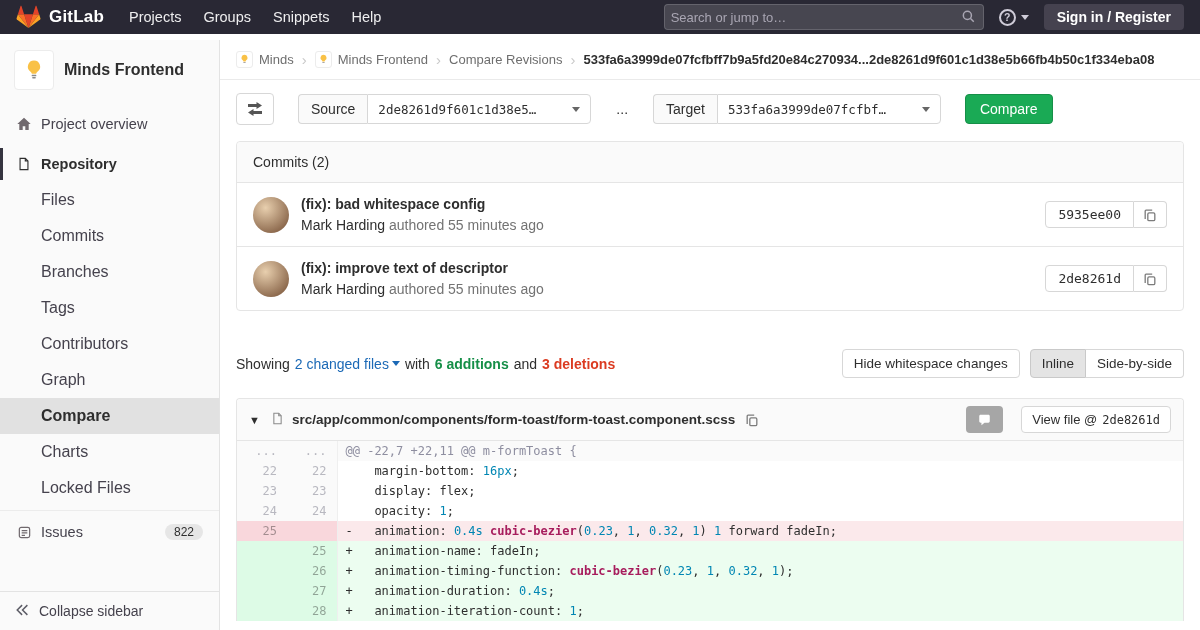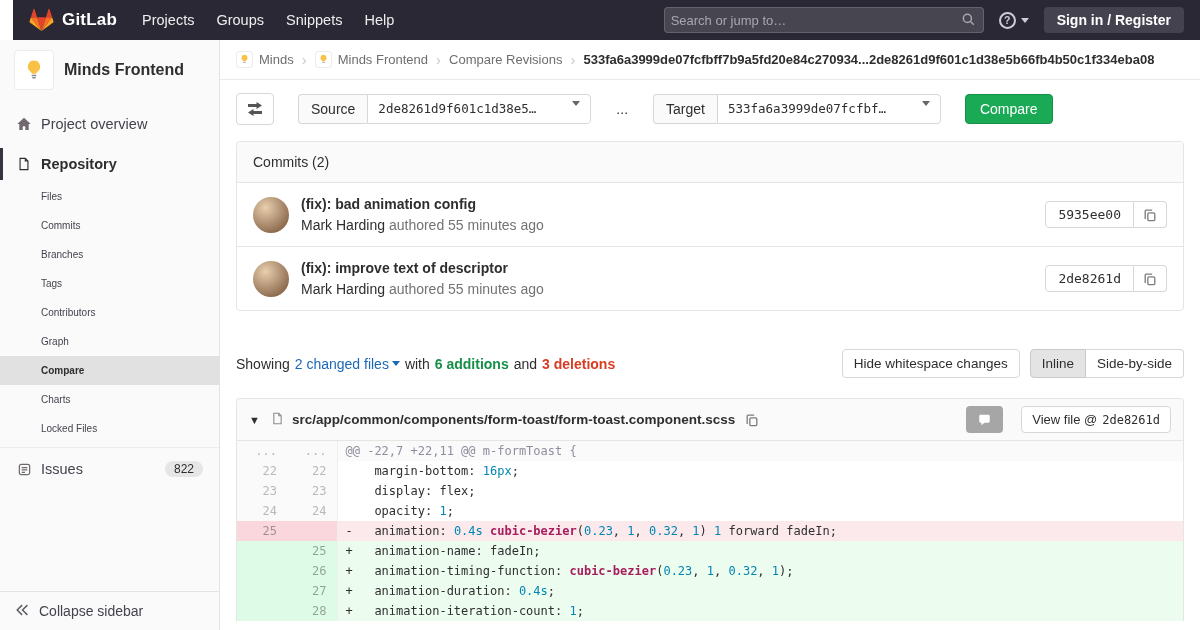--- a/index.html
+++ b/index.html
@@ -2,21 +2,21 @@
 <html><head>
 <meta charset="utf-8">
 <style>
   *{margin:0;padding:0;box-sizing:border-box}
   html,body{width:1200px;height:630px;overflow:hidden}
   body{font-family:"Liberation Sans",sans-serif;font-size:14px;color:#2e2e2e;background:#fff;position:relative}
   a{text-decoration:none;color:inherit;cursor:pointer}
   button{font-family:inherit;cursor:pointer}
 
   
-  .navbar{position:absolute;top:0;left:13px;right:0;height:40px;background:#292834;display:flex;align-items:center;padding:0 16px;z-index:20}
+  .navbar{position:absolute;top:0;left:0;right:0;height:34px;background:#292834;display:flex;align-items:center;padding:0 16px;z-index:20}
   .brand{display:flex;align-items:center;gap:8px;margin-right:14px}
   .brand-text{color:#fff;font-weight:bold;font-size:17px;letter-spacing:.2px}
   .nav-menu{display:flex;align-items:center;height:100%}
   .nav-item{color:rgba(255,255,255,.92);padding:0 11px;font-size:14.5px;line-height:40px}
   .nav-right{margin-left:auto;display:flex;align-items:center;gap:15px}
   .search-box{position:relative;width:320px}
   .search-input{width:100%;height:26px;background:rgba(255,255,255,.14);border:1px solid rgba(255,255,255,.16);border-radius:4px;padding:0 30px 0 6px;color:#fff;font-size:13px;outline:none}
   .search-input::placeholder{color:#a9a6b3}
   .search-icon{position:absolute;right:8px;top:5px}
   .help-menu{display:flex;align-items:center;gap:5px}
@@ -30,39 +30,39 @@
   .sidebar{position:absolute;top:40px;left:0;width:220px;bottom:0;background:#fafafa;border-right:1px solid #e3e3e3}
   .project-header{display:flex;align-items:center;gap:10px;padding:10px 14px}
   .project-avatar{width:40px;height:40px;border-radius:4px;background:#fff;border:1px solid #ececec;display:flex;align-items:center;justify-content:center;flex:none}
   .project-name{font-weight:600;font-size:16px;color:#2e2e2e}
   .side-nav{margin-top:6px}
   .side-item{display:flex;align-items:center;gap:9px;padding:10px 16px;color:#45424d;font-size:14.5px;position:relative}
   .side-item .icon{display:flex;width:16px;justify-content:center;flex:none}
   .side-section{margin:4px 0}
   .side-item.repo{font-weight:600;color:#2e2e2e}
   .side-item.repo::before{content:"";position:absolute;left:0;top:2px;bottom:2px;width:3px;background:#35343f}
-  .sub-item{display:block;padding:9px 16px 9px 41px;font-size:10px;color:#45424d}
+  .sub-item{display:block;padding:9px 16px 9px 41px;font-size:16px;color:#45424d}
   .sub-item.active{background:#e1e1e1;font-weight:600;color:#2e2e2e}
   .side-item.issues{border-top:1px solid #ececec;padding-top:13px}
   .badge{margin-left:auto;background:rgba(0,0,0,.08);border-radius:9px;padding:1px 9px;font-size:12px;color:#2e2e2e}
   .collapse-bar{position:absolute;bottom:0;left:0;right:0;border-top:1px solid #e3e3e3;padding:11px 16px;display:flex;align-items:center;gap:10px;color:#45424d;font-size:14px;background:#fafafa;cursor:pointer}
 
   
   .main{position:absolute;top:40px;left:220px;right:0;bottom:0;overflow:hidden;background:#fff}
   .breadcrumb{height:40px;border-bottom:1px solid #eaeaea;display:flex;align-items:center;padding:0 16px;gap:8px;font-size:13px;color:#6e6e6e;white-space:nowrap}
   .crumb{display:flex;align-items:center;gap:6px;color:#6e6e6e}
   .crumb-avatar{width:17px;height:17px;border-radius:3px;border:1px solid #ececec;background:#fff;display:flex;align-items:center;justify-content:center;flex:none}
   .crumb-sep{color:#c9c9c9;font-size:15px}
   .crumb-current{color:#2e2e2e;font-weight:600;overflow:hidden;text-overflow:ellipsis}
 
   .compare-form{display:flex;align-items:center;gap:24px;margin:13px 16px 0}
   .icon-btn{height:32px;min-width:38px;background:#fff;border:1px solid #d7d7d7;border-radius:4px;display:flex;align-items:center;justify-content:center}
   .rev-group{display:flex;align-items:stretch}
   .rev-label{background:#fafafa;border:1px solid #d7d7d7;border-right:0;border-radius:4px 0 0 4px;padding:6px 12px;font-size:14px;color:#2e2e2e;display:flex;align-items:center}
-  .rev-dropdown{background:#fff;border:1px solid #d7d7d7;border-radius:0 4px 4px 0;padding:6px 10px;display:flex;gap:10px;width:224px;justify-content:space-between}
+  .rev-dropdown{background:#fff;border:1px solid #d7d7d7;border-radius:0 4px 4px 0;padding:6px 10px;display:flex;align-items:center;gap:10px;width:224px;justify-content:space-between}
   .rev-value{font-family:"DejaVu Sans Mono","Liberation Mono",monospace;font-size:12.5px;color:#2e2e2e;white-space:nowrap;overflow:hidden}
   .dots{color:#2e2e2e;padding:0 1px}
   .compare-btn{background:#1aaa55;border:1px solid #168f48;color:#fff;border-radius:4px;padding:6px 14px;font-size:14px}
 
   .commits-box{margin:16px 16px 0;border:1px solid #e5e5e5;border-radius:4px}
   .commits-header{background:#fafafa;border-bottom:1px solid #e5e5e5;padding:12px 16px;border-radius:4px 4px 0 0;font-size:14px;color:#2e2e2e}
   .commit-row{display:flex;align-items:center;padding:13px 16px;border-bottom:1px solid #e5e5e5}
   .commit-row:last-child{border-bottom:0}
   .commit-avatar{width:36px;height:36px;border-radius:50%;background:radial-gradient(circle at 35% 30%,#e8cfae,#8e6b4f 75%);flex:none;margin-right:12px}
   .commit-title{font-weight:600;color:#2e2e2e;display:block;font-size:14px}
@@ -263,21 +263,21 @@
     </div>
     <button class="compare-btn">Compare</button>
   </div>
 
   <section class="commits-box">
     <div class="commits-header">Commits (2)</div>
     <div>
         <div class="commit-row">
           <div class="commit-avatar"></div>
           <div class="commit-info">
-            <a class="commit-title">(fix): bad animation config</a>
+            <a class="commit-title">(fix): bad whitespace config</a>
             <div class="commit-meta"><a class="commit-author">Mark Harding</a> <span class="commit-time">authored 55 minutes ago</span></div>
           </div>
           <div class="sha-group">
             <button class="sha-btn">5935ee00</button>
             <button class="copy-btn">
               <svg width="14" height="14" viewBox="0 0 16 16" fill="none" stroke="#7c7c7c" stroke-width="1.5">
                 <rect x="5.5" y="5.5" width="8" height="9" rx="1.5"></rect>
                 <path d="M10.5 2.5h-7a1 1 0 0 0-1 1v9"></path>
               </svg>
             </button>

